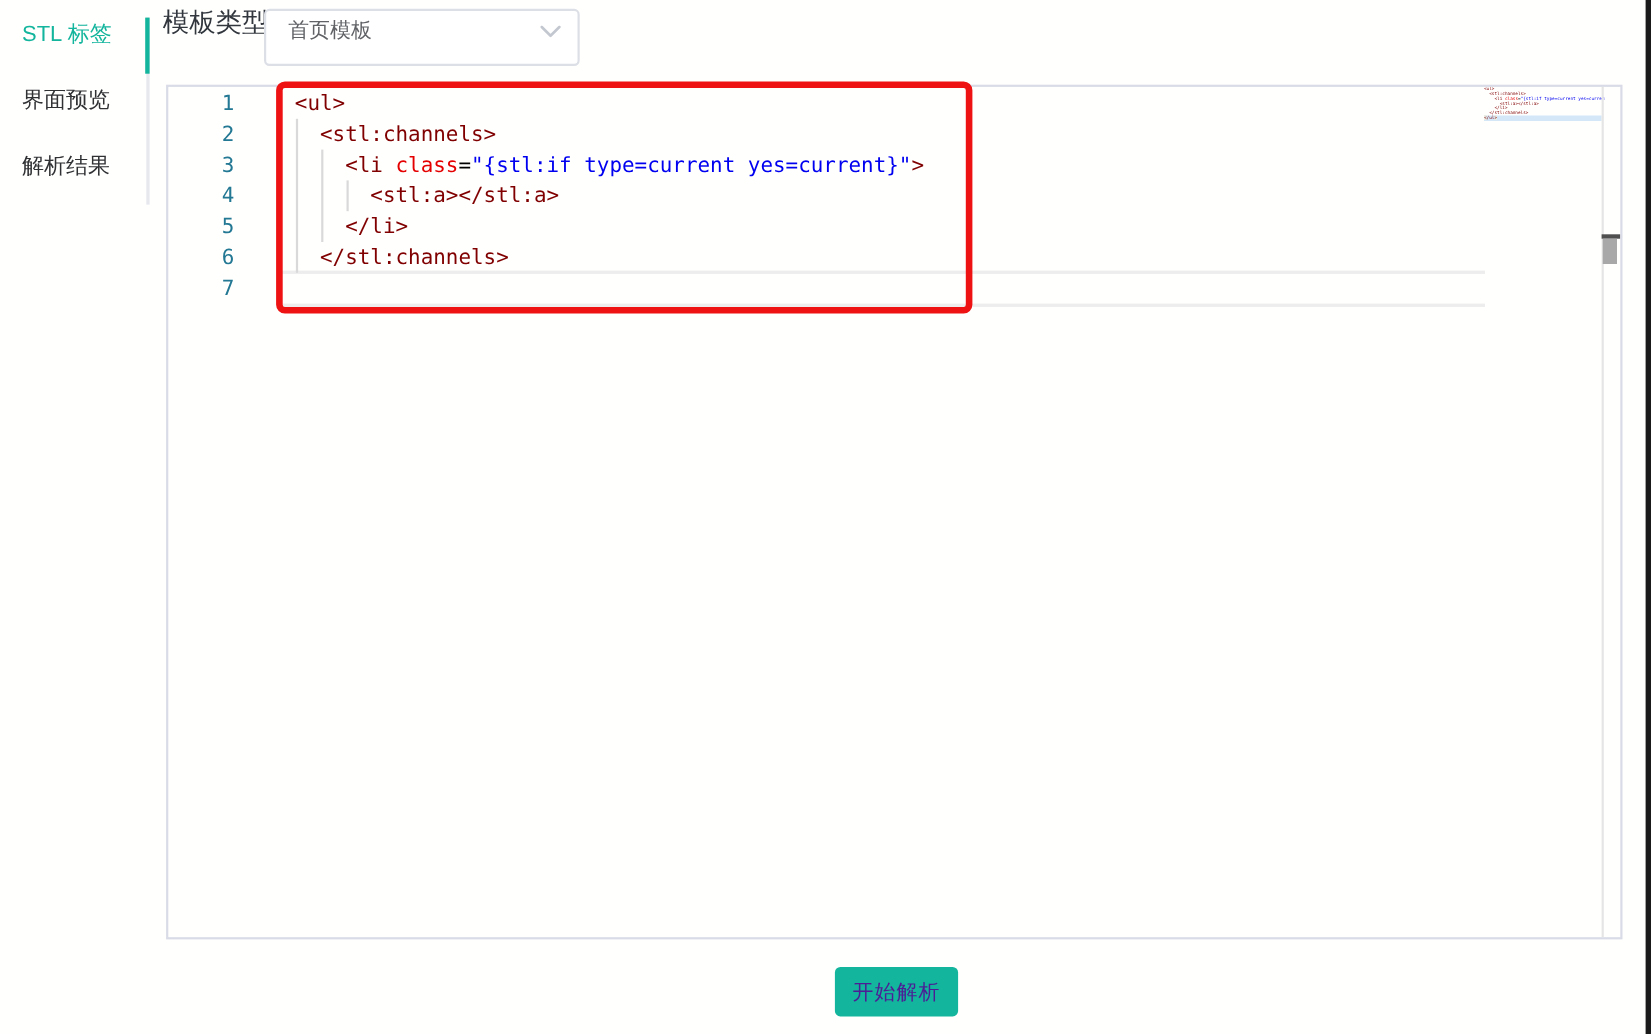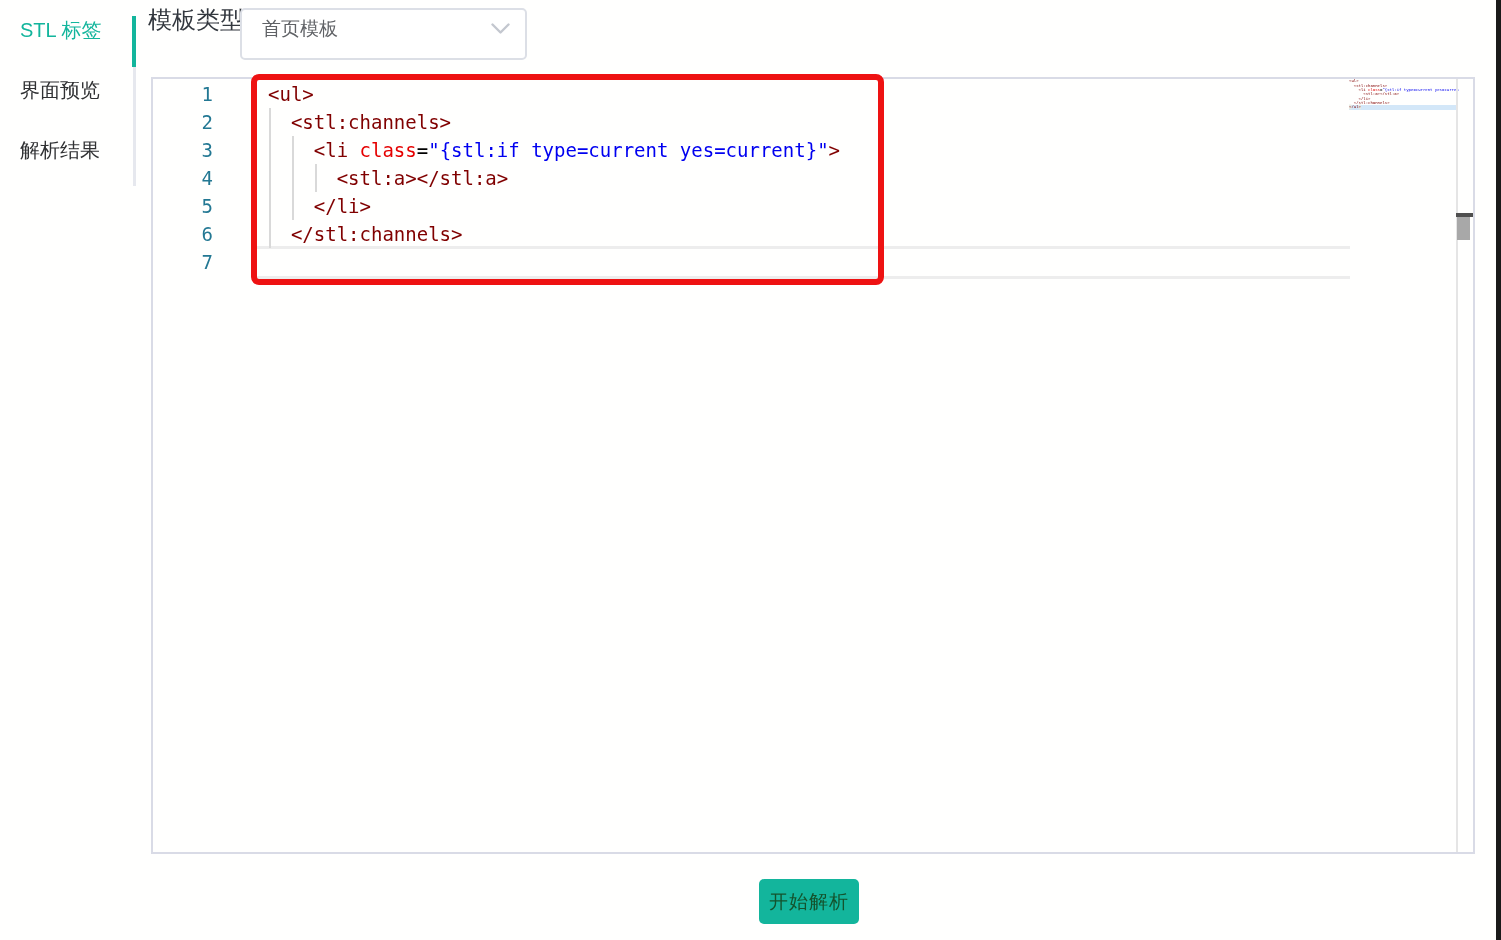--- a/index.html
+++ b/index.html
@@ -57,22 +57,22 @@
   
   .sb-line  { position:absolute; left:1303px; top:0; bottom:0; width:2px; background:#e5e5e5; }
   .sb-thumb { position:absolute; left:1304px; top:138px; width:13px; height:23px; background:#a8a8a8; cursor:pointer; }
   .sb-mark  { position:absolute; left:1303px; top:134px; width:17px; height:4px; background:#4f4f4f; }
 
   
   .annotation { position:absolute; left:251px; top:74px; width:633px; height:211px;
                 border:6px solid var(--annot); border-radius:8px; z-index:10; pointer-events:none; }
 
   
-  .parse-btn { position:absolute; left:759px; top:879px; width:100px; height:45px;
-               background:var(--accent); color:#14532d; border:none; border-radius:5px;
+  .parse-btn { position:absolute; left:759px; top:879px; width:112px; height:45px;
+               background:var(--accent); color:#4c1d95; border:none; border-radius:5px;
                font-size:19px; font-family:inherit; cursor:pointer; letter-spacing:1px; }
 
   .window-edge { position:absolute; right:0; top:0; width:5px; height:100%; background:#1a1a1a; }
 </style>
 </head>
 <body>
 
 <div class="app">
 
   <nav class="sidebar">

